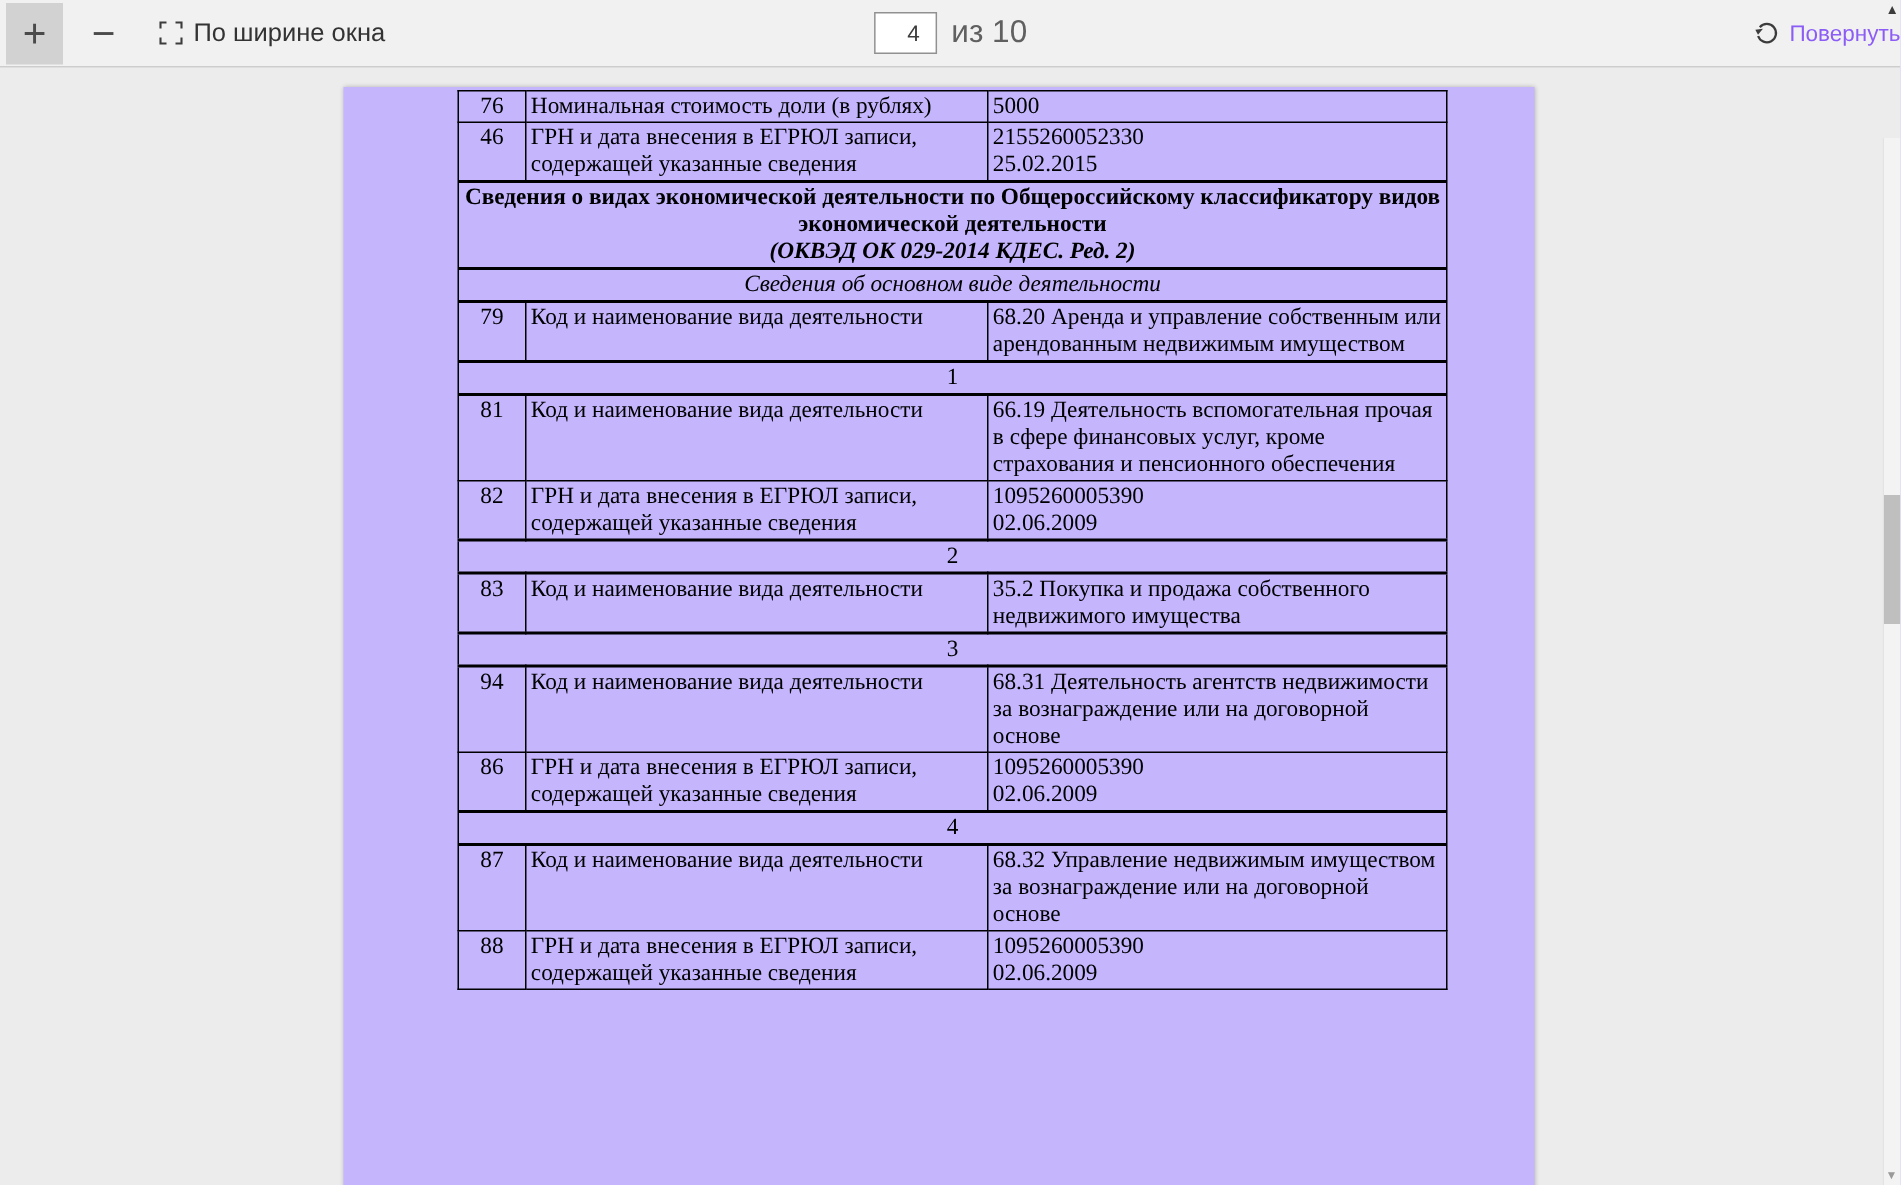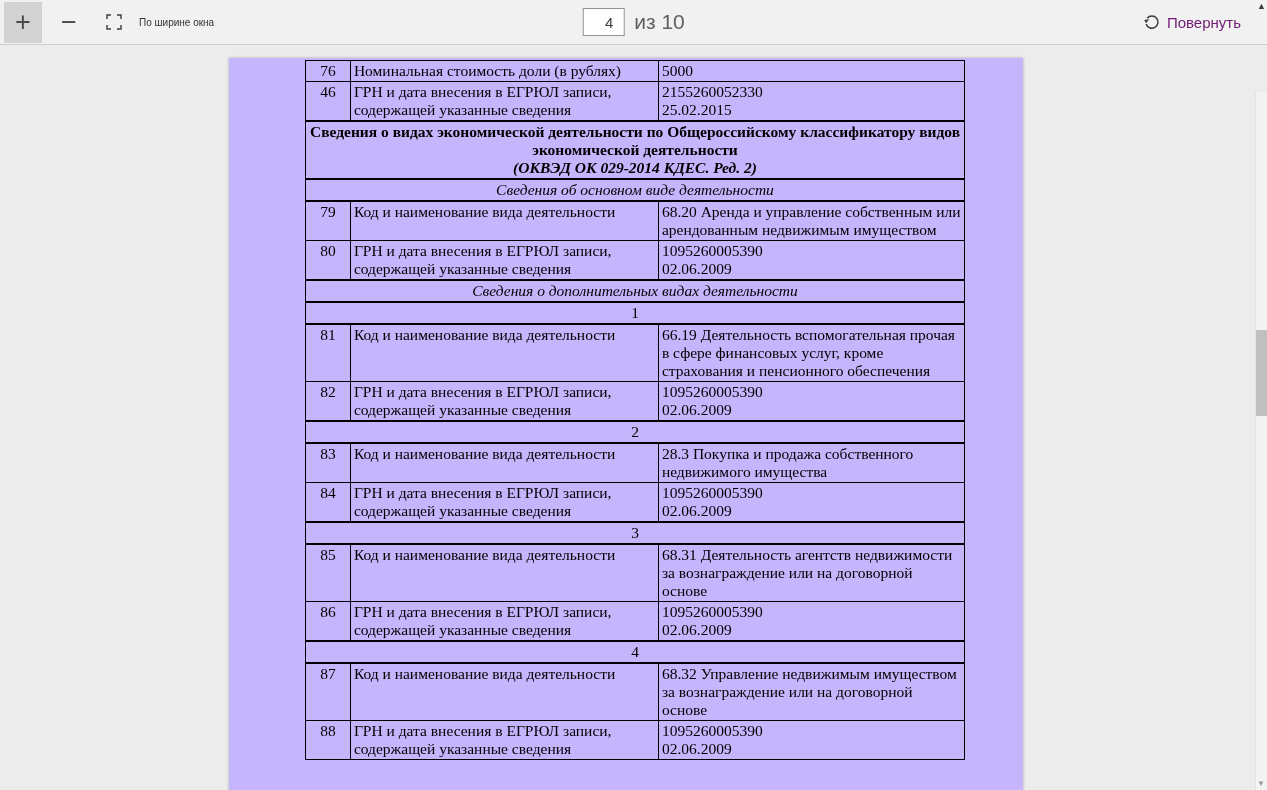--- a/index.html
+++ b/index.html
@@ -7,29 +7,29 @@
        font-family:"Liberation Sans",sans-serif;}
 
   
   .toolbar{position:absolute;top:0;left:0;width:1267px;height:45px;background:#f1f1f1;
            border-bottom:1px solid #cdcdcd;display:flex;align-items:center;box-sizing:border-box;}
   .tb-btn{display:flex;align-items:center;justify-content:center;width:38px;height:41px;
           border:none;background:transparent;cursor:pointer;padding:0;}
   .tb-btn.active{background:#d2d2d2;}
   .glyph-plus,.glyph-minus{font-size:27px;font-weight:200;color:#4a4a4a;line-height:1;
           font-family:"Liberation Sans",sans-serif;}
-  .fit-group{display:flex;align-items:center;gap:17px;margin-left:18px;color:#333;
-             font-size:10px;cursor:pointer;}
+  .fit-group{display:flex;align-items:center;gap:7px;margin-left:18px;color:#333;
+             font-size:17px;cursor:pointer;}
   .tb-center{position:absolute;left:50%;transform:translateX(-50%);display:flex;
              align-items:center;gap:10px;}
   .page-input{width:30px;height:26px;border:1px solid #919191;background:#fff;color:#3c3c3c;
               font-size:15px;text-align:right;padding:0 10px 0 0;font-family:"Liberation Sans",sans-serif;}
   .page-of{color:#606060;font-size:21px;}
-  .tb-right{margin-left:auto;margin-right:26px;display:flex;align-items:center;gap:7px;
-            color:#701a75;font-size:15px;cursor:pointer;}
+  .tb-right{margin-left:auto;display:flex;align-items:center;gap:7px;
+            color:#8b5cf6;font-size:15px;cursor:pointer;}
 
   
   .content{position:absolute;top:46px;left:0;width:1267px;height:744px;overflow:hidden;}
   .page{position:absolute;left:229px;top:12px;width:794px;height:740px;background:#c4b5fd;
         box-shadow:0 0 3px rgba(0,0,0,.25);}
 
   
   .reg-table{position:absolute;left:76px;top:2px;width:660px;border-collapse:collapse;
              font-family:"Liberation Serif","DejaVu Serif",serif;font-size:15.5px;color:#000;}
   .reg-table td{border:1px solid #000;vertical-align:top;padding:1px 3px;line-height:18px;}
@@ -119,72 +119,53 @@
             <tr class="row-section">
               <td colspan="3" class="cell-subheader">Сведения об основном виде деятельности</td>
             </tr>
             <tr class="row-data">
               <td class="cell-num">79</td>
               <td class="cell-label">Код и наименование вида деятельности</td>
               <td class="cell-value">
                 <div>68.20 Аренда и управление собственным или арендованным недвижимым имуществом</div>
               </td>
             </tr>
-            <tr class="row-data">
-              <td class="cell-num">80</td>
+            <tr class="row-section">
+              <td colspan="3" class="cell-number">1</td>
+            </tr>
+            <tr class="row-data">
+              <td class="cell-num">81</td>
+              <td class="cell-label">Код и наименование вида деятельности</td>
+              <td class="cell-value">
+                <div>66.19 Деятельность вспомогательная прочая в сфере финансовых услуг, кроме страхования и пенсионного обеспечения</div>
+              </td>
+            </tr>
+            <tr class="row-data">
+              <td class="cell-num">82</td>
               <td class="cell-label">ГРН и дата внесения в ЕГРЮЛ записи, содержащей указанные сведения</td>
               <td class="cell-value">
                 <div>1095260005390</div>
                 <div>02.06.2009</div>
               </td>
             </tr>
             <tr class="row-section">
-              <td colspan="3" class="cell-subheader">Сведения о дополнительных видах деятельности</td>
-            </tr>
-            <tr class="row-section">
-              <td colspan="3" class="cell-number">1</td>
-            </tr>
-            <tr class="row-data">
-              <td class="cell-num">81</td>
-              <td class="cell-label">Код и наименование вида деятельности</td>
-              <td class="cell-value">
-                <div>66.19 Деятельность вспомогательная прочая в сфере финансовых услуг, кроме страхования и пенсионного обеспечения</div>
-              </td>
-            </tr>
-            <tr class="row-data">
-              <td class="cell-num">82</td>
-              <td class="cell-label">ГРН и дата внесения в ЕГРЮЛ записи, содержащей указанные сведения</td>
-              <td class="cell-value">
-                <div>1095260005390</div>
-                <div>02.06.2009</div>
-              </td>
-            </tr>
-            <tr class="row-section">
               <td colspan="3" class="cell-number">2</td>
             </tr>
             <tr class="row-data">
               <td class="cell-num">83</td>
               <td class="cell-label">Код и наименование вида деятельности</td>
               <td class="cell-value">
-                <div>28.3 Покупка и продажа собственного недвижимого имущества</div>
-              </td>
-            </tr>
-            <tr class="row-data">
-              <td class="cell-num">84</td>
-              <td class="cell-label">ГРН и дата внесения в ЕГРЮЛ записи, содержащей указанные сведения</td>
-              <td class="cell-value">
-                <div>1095260005390</div>
-                <div>02.06.2009</div>
+                <div>35.2 Покупка и продажа собственного недвижимого имущества</div>
               </td>
             </tr>
             <tr class="row-section">
               <td colspan="3" class="cell-number">3</td>
             </tr>
             <tr class="row-data">
-              <td class="cell-num">85</td>
+              <td class="cell-num">94</td>
               <td class="cell-label">Код и наименование вида деятельности</td>
               <td class="cell-value">
                 <div>68.31 Деятельность агентств недвижимости за вознаграждение или на договорной основе</div>
               </td>
             </tr>
             <tr class="row-data">
               <td class="cell-num">86</td>
               <td class="cell-label">ГРН и дата внесения в ЕГРЮЛ записи, содержащей указанные сведения</td>
               <td class="cell-value">
                 <div>1095260005390</div>

